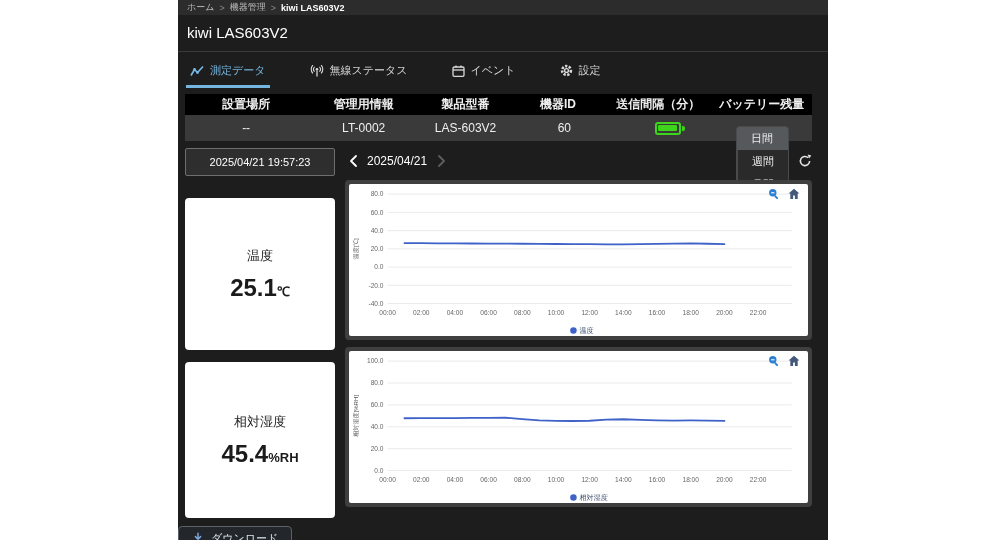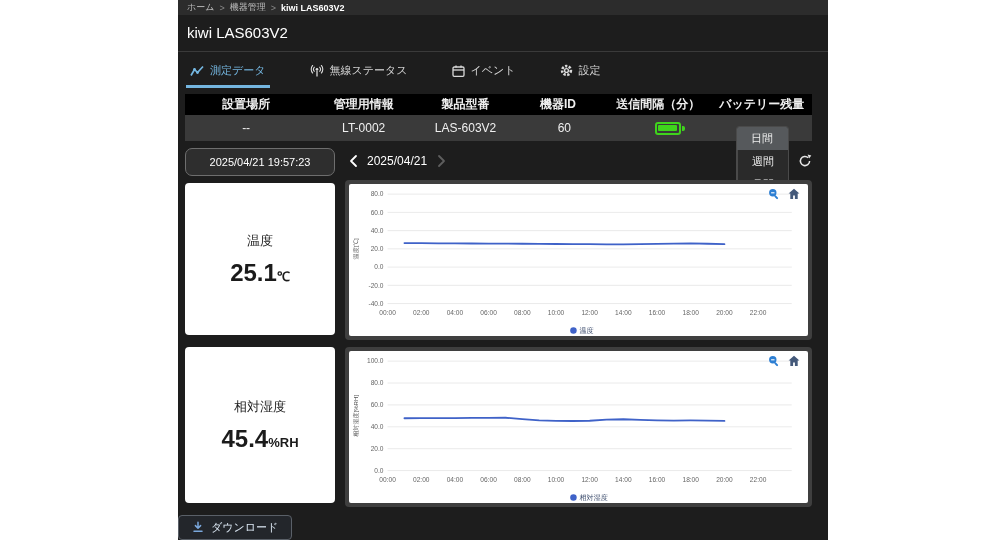--- a/index.html
+++ b/index.html
@@ -25,21 +25,21 @@
   .tcell { display:flex; align-items:center; justify-content:center; font-size:12px; color:#f0f0f0; }
   .trow.head .tcell { font-weight:bold; }
   .c1{width:19.5%}.c2{width:18%}.c3{width:14.5%}.c4{width:15%}.c5{width:17%}.c6{width:16%}
 
   .battery { position:relative; width:26px; height:13px; border:2px solid #3fd41c; border-radius:3px; }
   .battery .fill { position:absolute; left:1.5px; top:1.5px; right:1.5px; bottom:1.5px; background:#3fd41c; border-radius:1px; }
   .battery .nub { position:absolute; right:-6px; top:2px; width:3px; height:5px; background:#3fd41c; border-radius:0 2px 2px 0; }
 
   .main { display:flex; gap:10px; padding:7px 16px 0 7px; flex:1; }
   .leftcol { width:150px; flex-shrink:0; display:flex; flex-direction:column; }
-  .tsbox { height:28px; background:#2e2e2e; border:1px solid #6e6e6e; border-radius:7px; display:flex; align-items:center; justify-content:center; font-size:11px; color:#ffffff; margin-bottom:7px; flex-shrink:0; }
+  .tsbox { height:28px; background:#2e2e2e; border:1px solid #6e6e6e; border-radius:2px; display:flex; align-items:center; justify-content:center; font-size:11px; color:#ffffff; margin-bottom:22px; flex-shrink:0; }
   .card { background:#ffffff; border-radius:4px; color:#1b1b1b; display:flex; flex-direction:column; align-items:center; justify-content:center; gap:9px; }
   .card.temp { height:152px; margin-bottom:12px; }
   .card.hum { height:156px; }
   .card .lbl { font-size:13px; }
   .card .val { font-size:24px; font-weight:bold; }
   .card .unit { font-size:13px; }
 
   .rightcol { flex:1; display:flex; flex-direction:column; min-width:0; }
   .navrow { height:26px; display:flex; align-items:center; margin-bottom:6px; flex-shrink:0; }
   .chev { display:flex; align-items:center; justify-content:center; width:16px; height:20px; cursor:pointer; }

